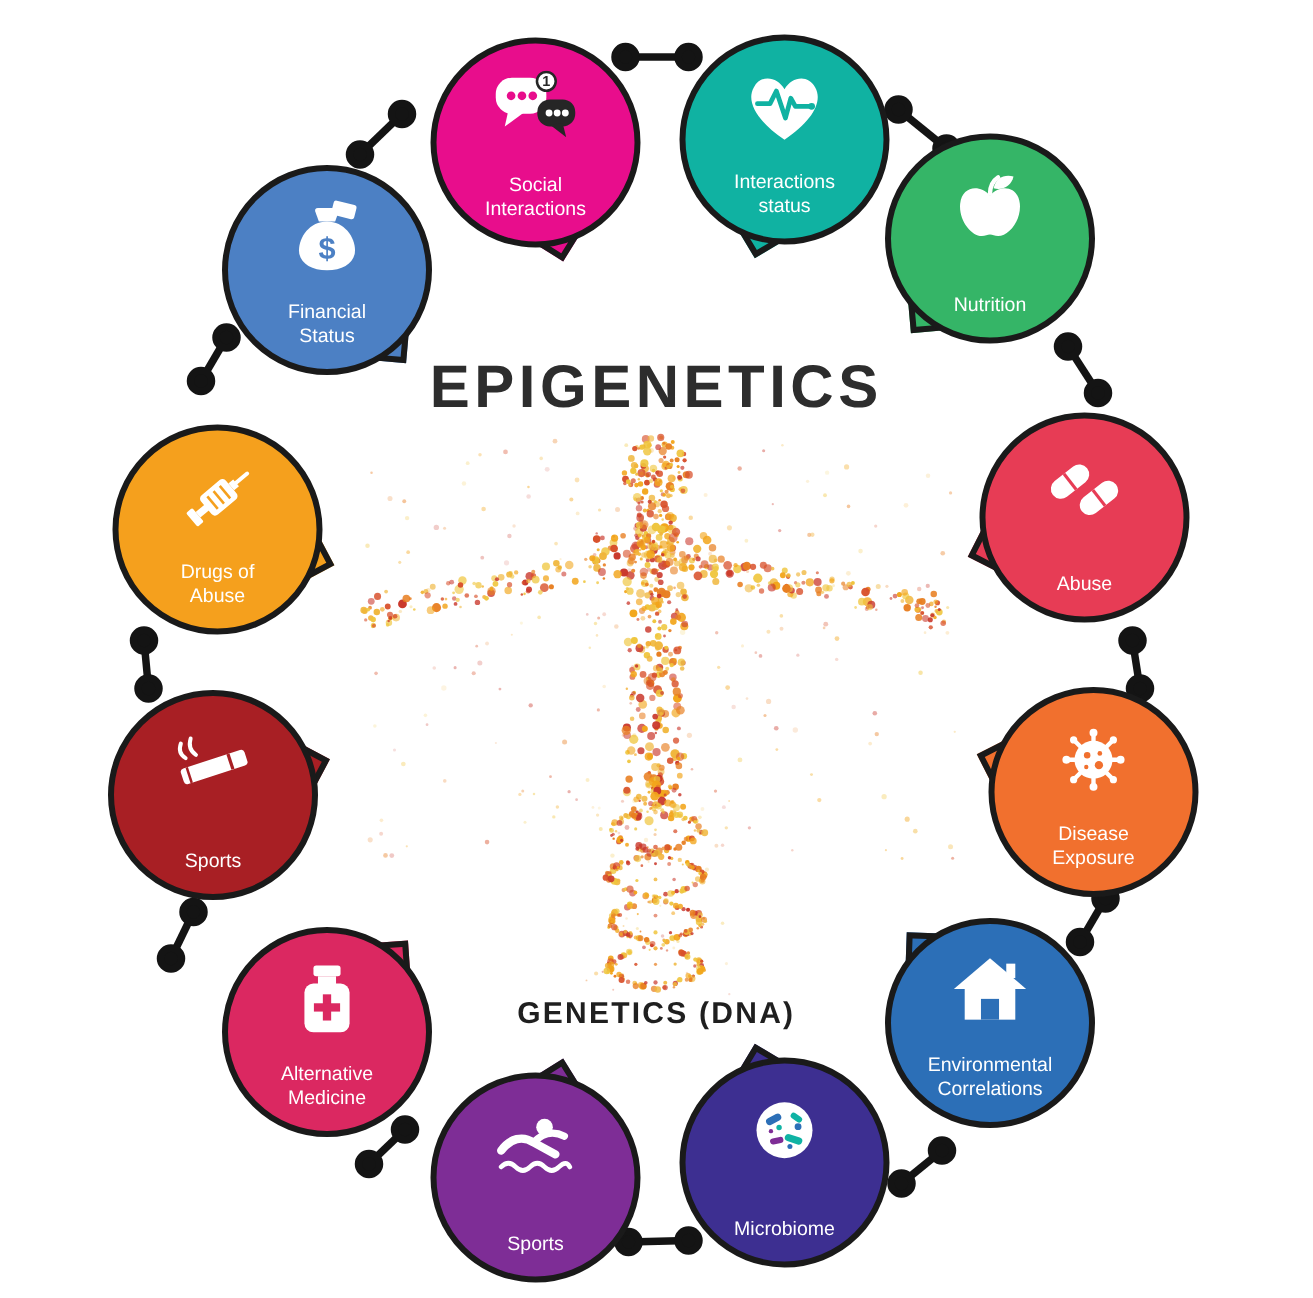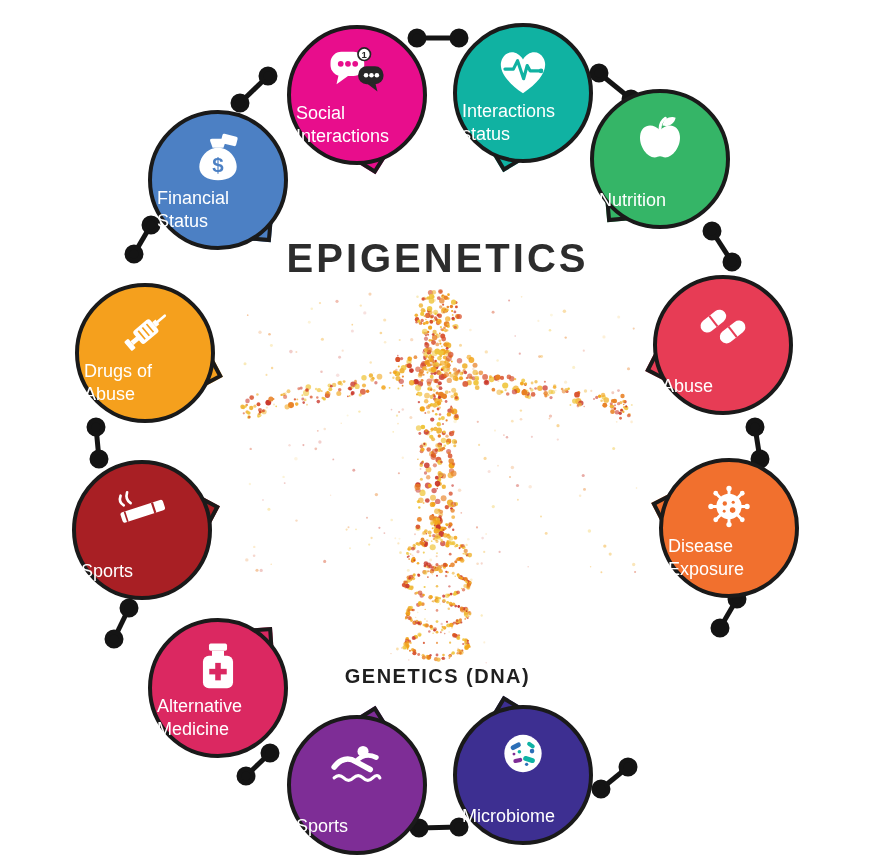--- a/index.html
+++ b/index.html
@@ -10,22 +10,22 @@
   .center-label{position:absolute;top:665px;left:0;width:875px;text-align:center;
          font-size:20px;font-weight:bold;letter-spacing:1.5px;color:#1f1f1f;z-index:1;}
   .figure{position:absolute;left:227px;top:278px;width:420px;height:390px;z-index:0;}
   .connectors{position:absolute;left:0;top:0;width:875px;height:865px;z-index:1;color:#141414;}
   .bubble{position:absolute;width:140px;height:140px;z-index:2;}
   .tail{position:absolute;width:28px;height:28px;background:var(--c);
         border:4px solid #1a1a1a;box-sizing:border-box;z-index:1;}
   .disc{position:absolute;left:0;top:0;width:140px;height:140px;border-radius:50%;
         background:var(--c);border:4px solid #1a1a1a;box-sizing:border-box;z-index:2;}
   .icon{position:absolute;top:18px;left:50%;transform:translateX(-50%);width:58px;height:53px;}
-  .label{position:absolute;left:5px;right:5px;bottom:14px;color:#fff;
-         font-size:18px;line-height:1.25;white-space:pre-line;}
+  .label{position:absolute;left:5px;right:5px;bottom:14px;text-align:center;color:#fff;
+         font-size:13px;line-height:1.25;white-space:pre-line;}
 </style>
 </head>
 <body>
 
 <div class="stage">
 
   <svg class="figure" id="dot-figure" viewBox="0 0 420 390">
       <circle cx="288.2" cy="58.1" r="0.76" fill="#C9372B" fill-opacity="0.34"></circle>
       <circle cx="323.5" cy="138.1" r="1.64" fill="#D8502B" fill-opacity="0.33"></circle>
       <circle cx="213.7" cy="83.2" r="0.99" fill="#EFC53C" fill-opacity="0.33"></circle>
@@ -1460,20 +1460,33 @@
         <circle cx="20.5" cy="19.5" r="1.8" fill="var(--c)"></circle>
           <circle cx="27" cy="25" r="2.3" fill="var(--c)"></circle>
         <circle cx="27.5" cy="18.5" r="1.3" fill="var(--c)"></circle>
           <circle cx="20" cy="26" r="1.2" fill="var(--c)"></circle>
       </svg>
       <div class="label">Disease
 Exposure</div>
     </div>
   </div>
 
+  <div class="bubble" style="left: 590px; top: 612px; --c: #2C6FB7;">
+    <div class="tail" style="left:14px;top:10px;transform:rotate(182deg)"></div>
+    <div class="disc">
+      <svg class="icon" viewBox="0 0 48 44">
+        <polygon points="24,4 4,21 44,21" fill="#fff"></polygon>
+        <rect x="33" y="7" width="5" height="8" fill="#fff"></rect>
+        <rect x="10" y="21" width="28" height="17" fill="#fff"></rect>
+        <rect x="19" y="26.5" width="10" height="11.5" fill="var(--c)"></rect>
+      </svg>
+      <div class="label">Environmental
+Correlations</div>
+    </div>
+  </div>
 
   <div class="bubble" style="left: 287px; top: 715px; --c: #7E2D96;">
     <div class="tail" style="left:70px;top:-4px;transform:rotate(238deg)"></div>
     <div class="disc">
       <svg class="icon" viewBox="0 0 48 44">
         <circle cx="29" cy="12" r="4.6" fill="#fff"></circle>
         <path d="M5 25 C10 18 17 16.5 23 20.5 L35 27" fill="none" stroke="#fff" stroke-width="4.6" stroke-linecap="round"></path>
         <path d="M23 20.5 C28 15 34 14 40 17" fill="none" stroke="#fff" stroke-width="4" stroke-linecap="round"></path>
         <path d="M5 34 q4 -4 8 0 t8 0 t8 0 t8 0 t6 0" fill="none" stroke="#fff" stroke-width="2.6" stroke-linecap="round"></path>
       </svg>

